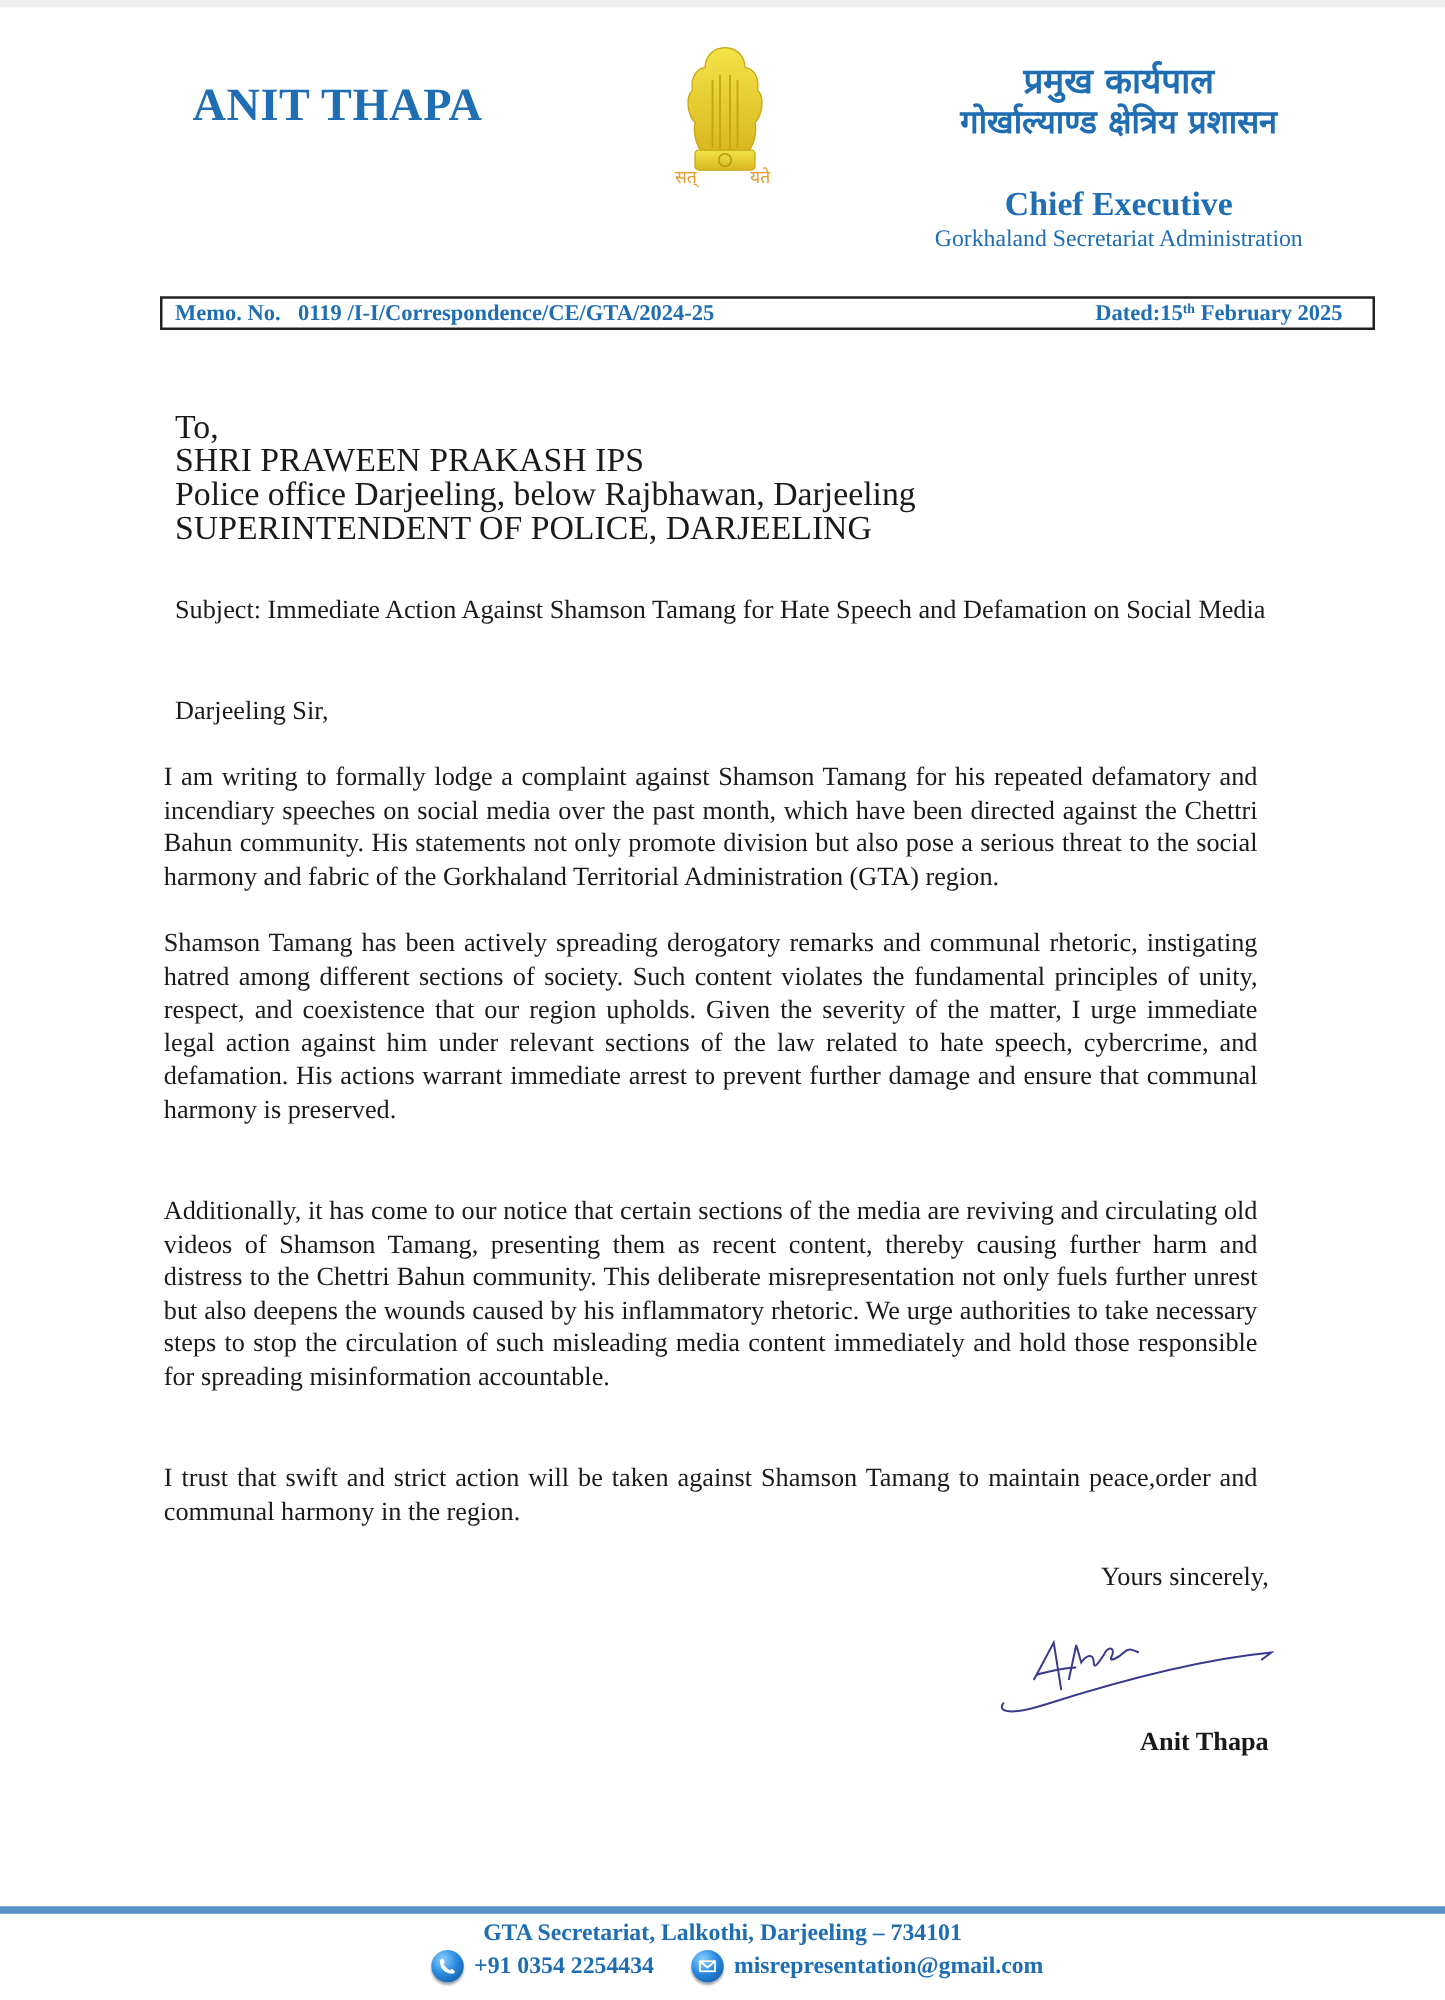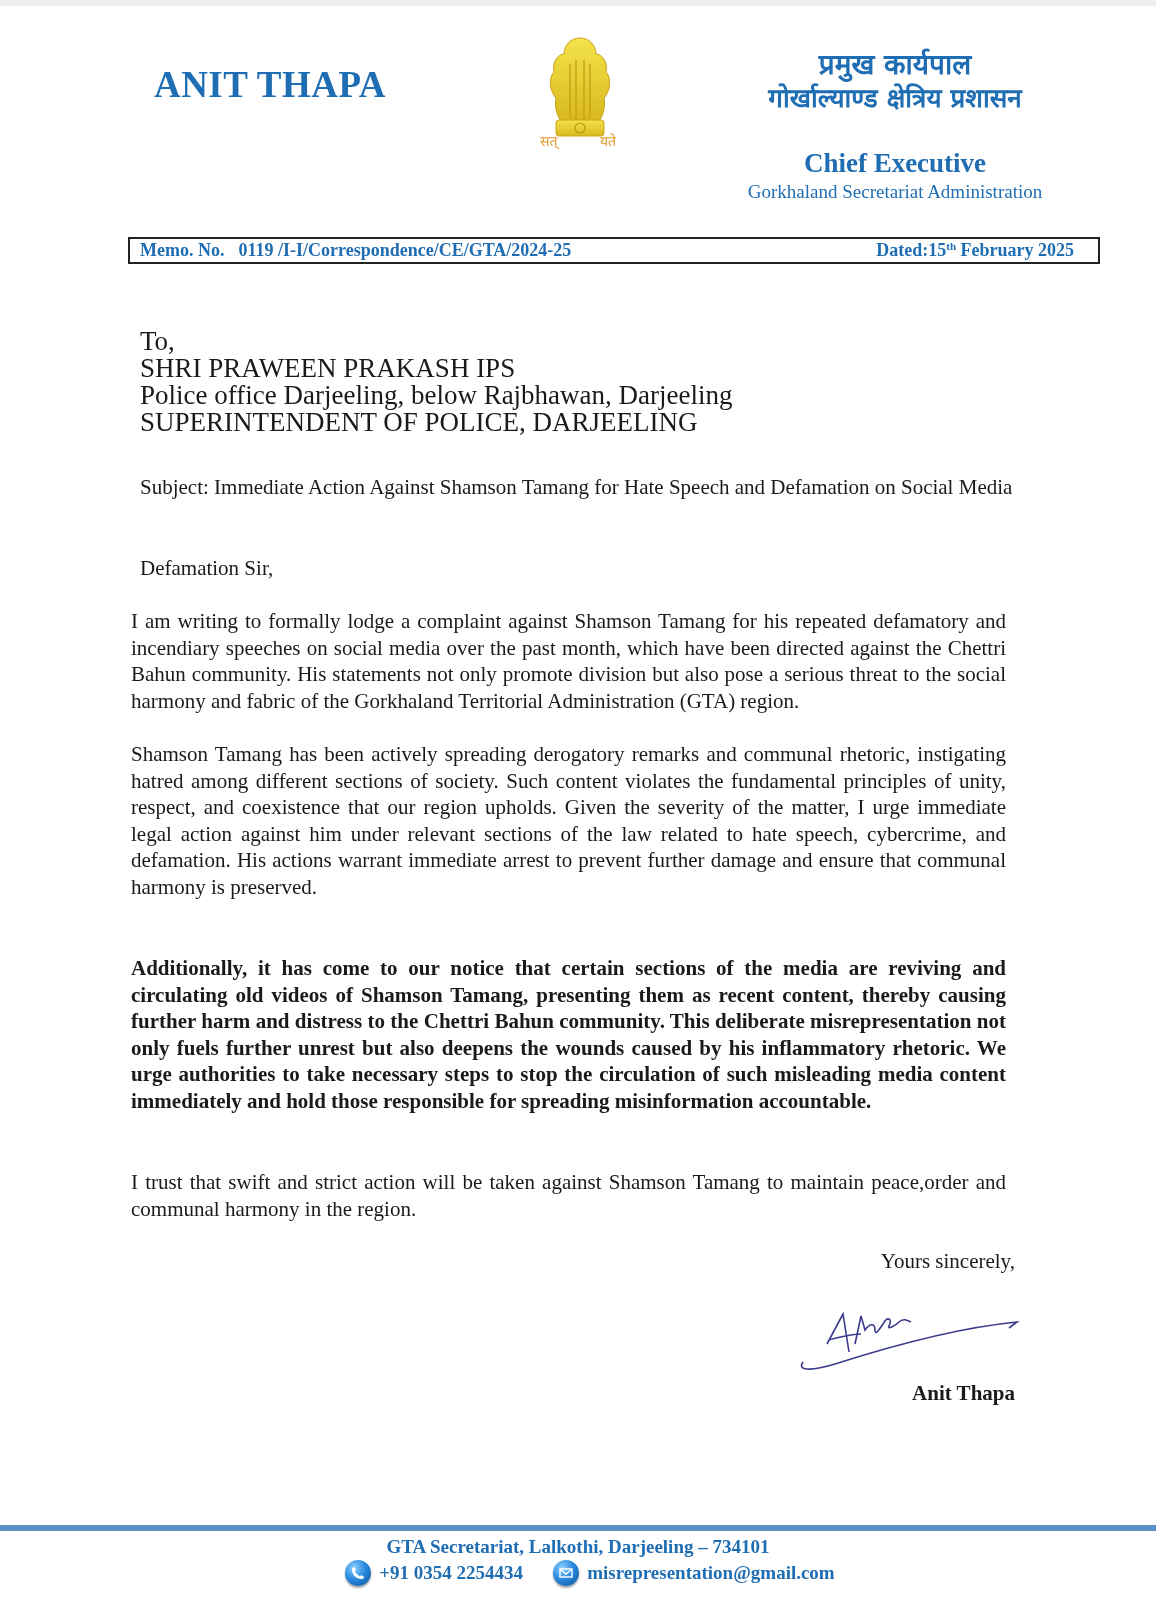--- a/index.html
+++ b/index.html
@@ -23,21 +23,21 @@
   .memo .no .val { margin-left: 14px; }
   .memo .dt { position: absolute; right: 24px; top: 0; }
   .memo sup { font-size: 11px; vertical-align: 6px; line-height: 0; }
 
   .addr { position: absolute; left: 140px; top: 312px; font-size: 27px; line-height: 27px; margin-top: 16px; }
   .subject { position: absolute; left: 140px; top: 474px; width: 875px; font-size: 21px; line-height: 27px; text-align: justify; }
   .salute { position: absolute; left: 140px; top: 555px; font-size: 21px; line-height: 27px; }
   .para { position: absolute; left: 131px; width: 875px; font-size: 21px; line-height: 26.6px; text-align: justify; }
   .p1 { top: 608px; }
   .p2 { top: 741px; }
-  .p3 { top: 955px; font-weight: bold; }
+  .p3 { top: 955px; }
   .p4 { top: 1169px; }
 
   .closing { position: absolute; right: 141px; top: 1248px; font-size: 21px; line-height: 27px; text-align: right; }
   .signature { position: absolute; left: 795px; top: 1300px; width: 230px; height: 80px; }
   .signer { position: absolute; right: 141px; top: 1380px; font-size: 21px; line-height: 27px; font-weight: bold; }
 
   .footer-rule { position: absolute; left: 0; top: 1525px; width: 1156px; height: 6px; background: #5b8fc7; }
   .footer { position: absolute; left: 0; top: 1534px; width: 1156px; text-align: center; color: #1f6db3; font-family: "Liberation Serif", serif; font-weight: bold; font-size: 19px; }
   .footer .line1 { line-height: 26px; }
   .footer .line2 { line-height: 26px; display: flex; justify-content: center; align-items: center; gap: 8px; padding-left: 24px; }
@@ -88,21 +88,21 @@
 </div>
 
 <div class="addr">
   <div>To,</div>
   <div>SHRI PRAWEEN PRAKASH IPS</div>
   <div>Police office Darjeeling, below Rajbhawan, Darjeeling</div>
   <div>SUPERINTENDENT OF POLICE, DARJEELING</div>
 </div>
 
 <div class="subject">Subject: Immediate Action Against Shamson Tamang for Hate Speech and Defamation on Social Media</div>
-<div class="salute">Defamation Sir,</div>
+<div class="salute">Darjeeling Sir,</div>
 
 <div class="para p1">I am writing to formally lodge a complaint against Shamson Tamang for his repeated defamatory and incendiary speeches on social media over the past month, which have been directed against the Chettri Bahun community. His statements not only promote division but also pose a serious threat to the social harmony and fabric of the Gorkhaland Territorial Administration (GTA) region.</div>
 <div class="para p2">Shamson Tamang has been actively spreading derogatory remarks and communal rhetoric, instigating hatred among different sections of society. Such content violates the fundamental principles of unity, respect, and coexistence that our region upholds. Given the severity of the matter, I urge immediate legal action against him under relevant sections of the law related to hate speech, cybercrime, and defamation. His actions warrant immediate arrest to prevent further damage and ensure that communal harmony is preserved.</div>
 <div class="para p3">Additionally, it has come to our notice that certain sections of the media are reviving and circulating old videos of Shamson Tamang, presenting them as recent content, thereby causing further harm and distress to the Chettri Bahun community. This deliberate misrepresentation not only fuels further unrest but also deepens the wounds caused by his inflammatory rhetoric. We urge authorities to take necessary steps to stop the circulation of such misleading media content immediately and hold those responsible for spreading misinformation accountable.</div>
 <div class="para p4">I trust that swift and strict action will be taken against Shamson Tamang to maintain peace,order  and communal harmony in the region.</div>
 
 <div class="closing">Yours sincerely,</div>
 
 <div class="signature">
   <svg viewBox="0 0 230 80" width="230" height="80">

